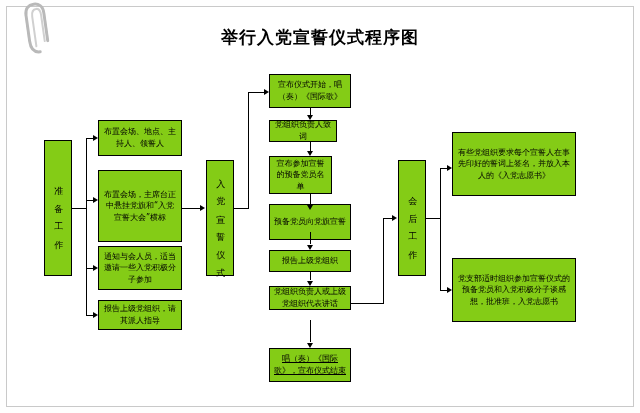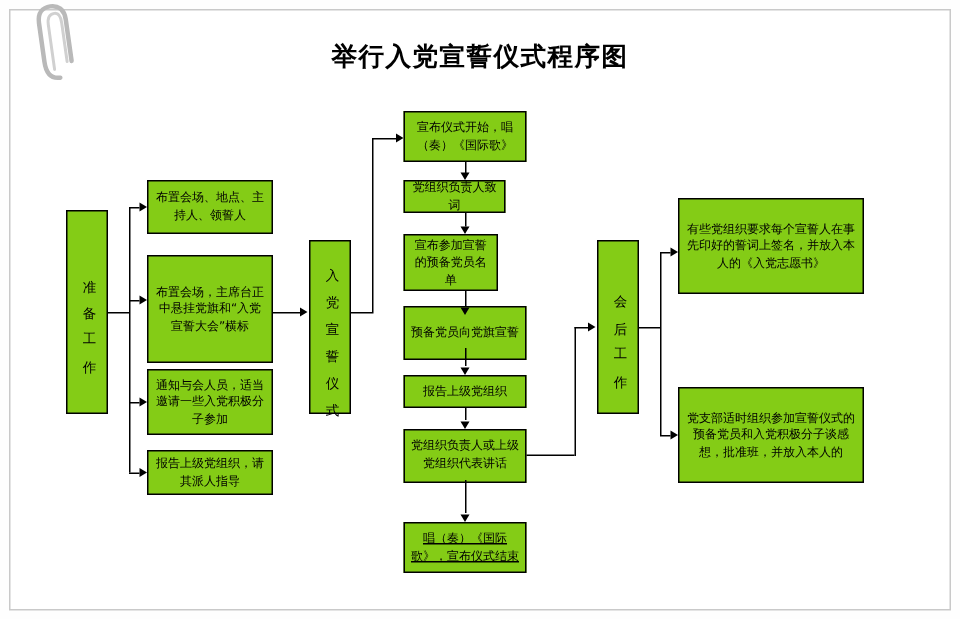--- a/index.html
+++ b/index.html
@@ -124,21 +124,21 @@
   <div class="line hline" style="left:234px;top:208px;width:14px;"></div>
   <div class="line vline" style="left:248px;top:92px;height:117px;"></div>
   <div class="line hline" style="left:248px;top:92px;width:16px;"></div>
   <div class="arrow arr-r" style="left:264px;top:89px;"></div>
 
   <div class="node" style="left:269px;top:74px;width:82px;height:34px;">宣布仪式开始，唱（奏）《国际歌》</div>
   <div class="node" style="left:269px;top:120px;width:68px;height:22px;">党组织负责人致词</div>
   <div class="node" style="left:269px;top:156px;width:63px;height:38px;">宣布参加宣誓的预备党员名单</div>
   <div class="node" style="left:269px;top:204px;width:82px;height:36px;">预备党员向党旗宣誓</div>
   <div class="node" style="left:269px;top:250px;width:82px;height:22px;">报告上级党组织</div>
-  <div class="node" style="left:269px;top:286px;width:82px;height:36px;font-family:Liberation Mono, monospace;">党组织负责人或上级党组织代表讲话</div>
+  <div class="node" style="left:269px;top:286px;width:82px;height:24px;">党组织负责人或上级党组织代表讲话</div>
   <div class="node" style="left:269px;top:348px;width:82px;height:34px;text-decoration:underline;">唱（奏）《国际歌》，宣布仪式结束</div>
 
   <div class="line vline" style="left:310px;top:108px;height:8px;"></div>
   <div class="arrow arr-d" style="left:307px;top:115px;"></div>
 
   <div class="line vline" style="left:310px;top:142px;height:9px;"></div>
   <div class="arrow arr-d" style="left:307px;top:151px;"></div>
 
   <div class="line vline" style="left:310px;top:194px;height:10px;"></div>
   <div class="arrow arr-d" style="left:307px;top:205px;"></div>
@@ -160,14 +160,14 @@
   <div class="arrow arr-r" style="left:392px;top:215px;"></div>
 
   <div class="line hline" style="left:426px;top:218px;width:14px;"></div>
   <div class="line vline" style="left:440px;top:168px;height:122px;"></div>
   <div class="line hline" style="left:440px;top:168px;width:7px;"></div>
   <div class="line hline" style="left:440px;top:290px;width:7px;"></div>
   <div class="arrow arr-r" style="left:447px;top:165px;"></div>
   <div class="arrow arr-r" style="left:447px;top:287px;"></div>
 
   <div class="node" style="left:452px;top:132px;width:124px;height:64px;">有些党组织要求每个宣誓人在事先印好的誓词上签名，并放入本人的《入党志愿书》</div>
-  <div class="node" style="left:452px;top:258px;width:124px;height:64px;">党支部适时组织参加宣誓仪式的预备党员和入党积极分子谈感想，批准班，并放入本人的</div>
+  <div class="node" style="left:452px;top:258px;width:124px;height:64px;">党支部适时组织参加宣誓仪式的预备党员和入党积极分子谈感想，批准班，入党志愿书</div>
 </div>
 
 </body></html>

